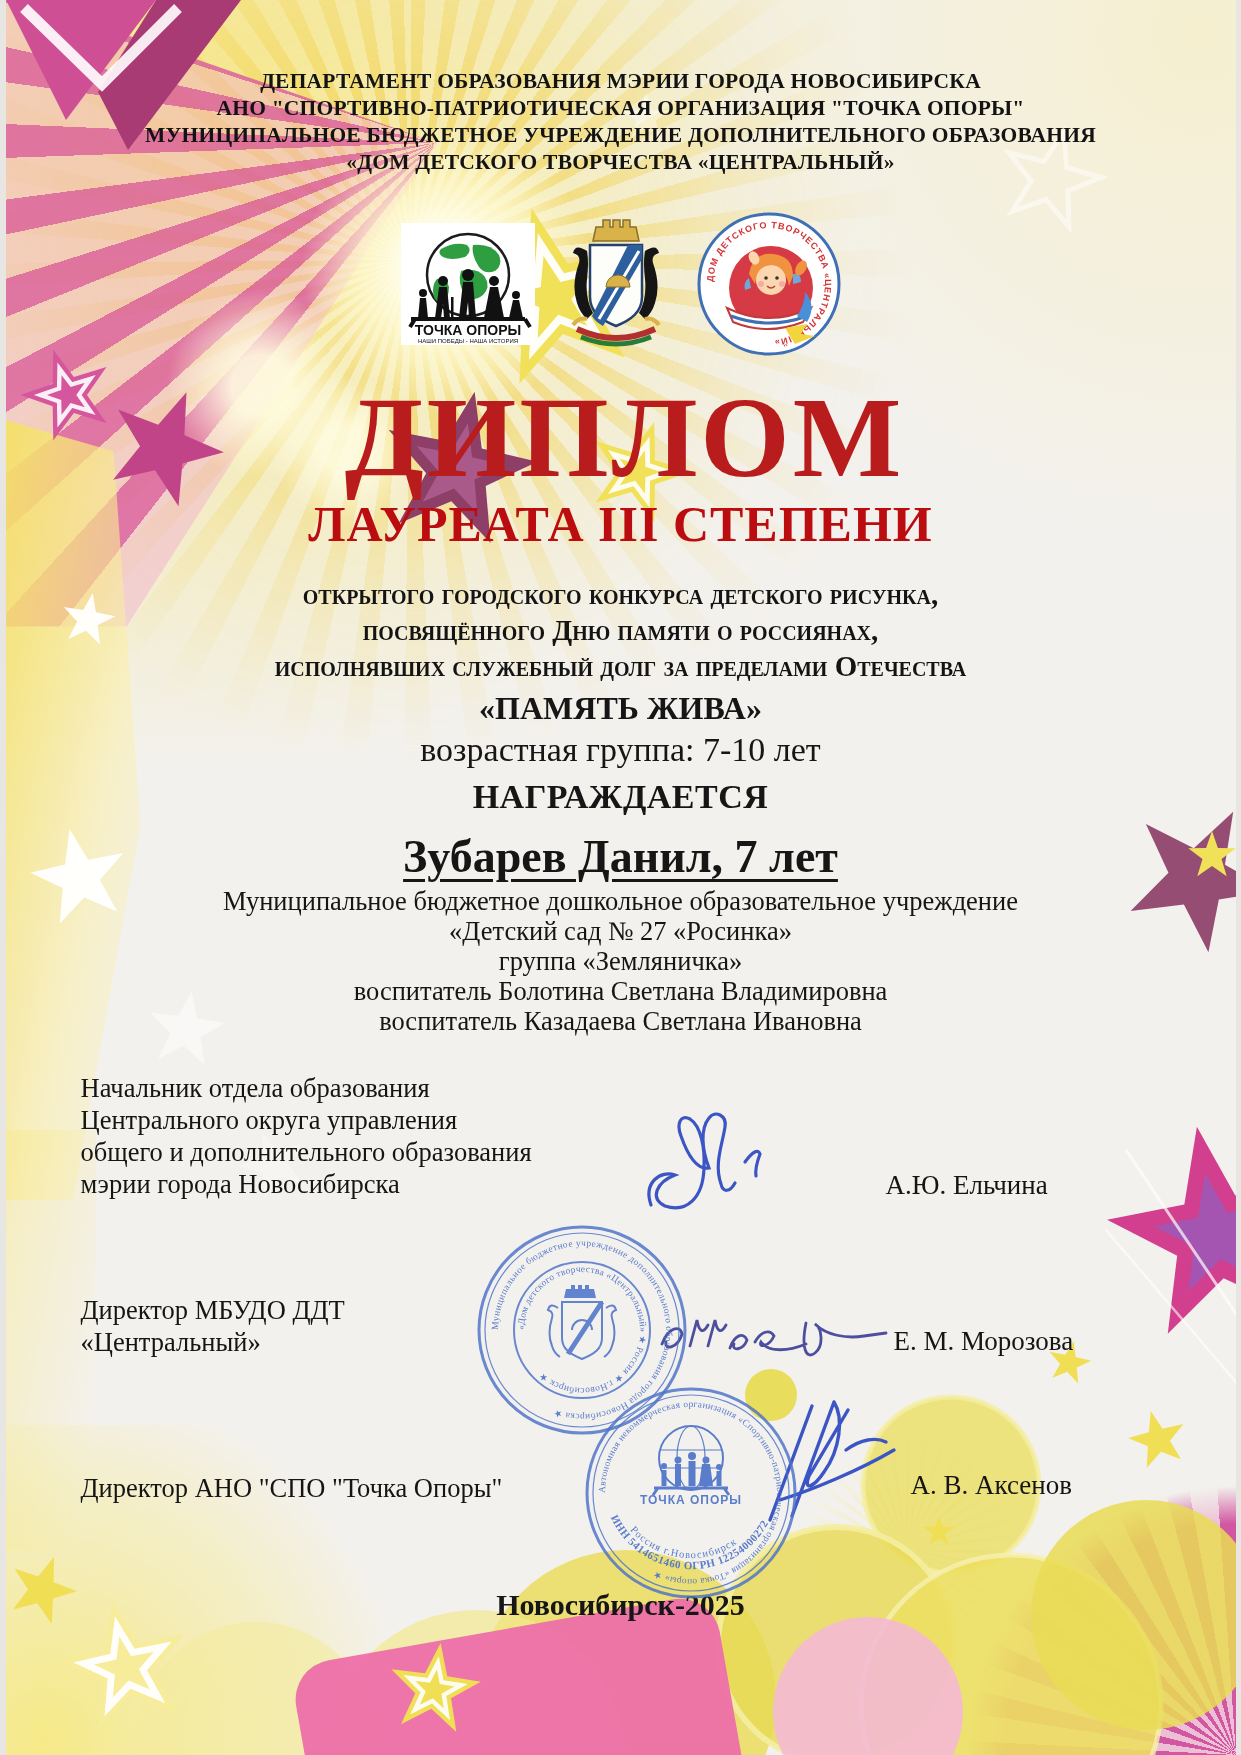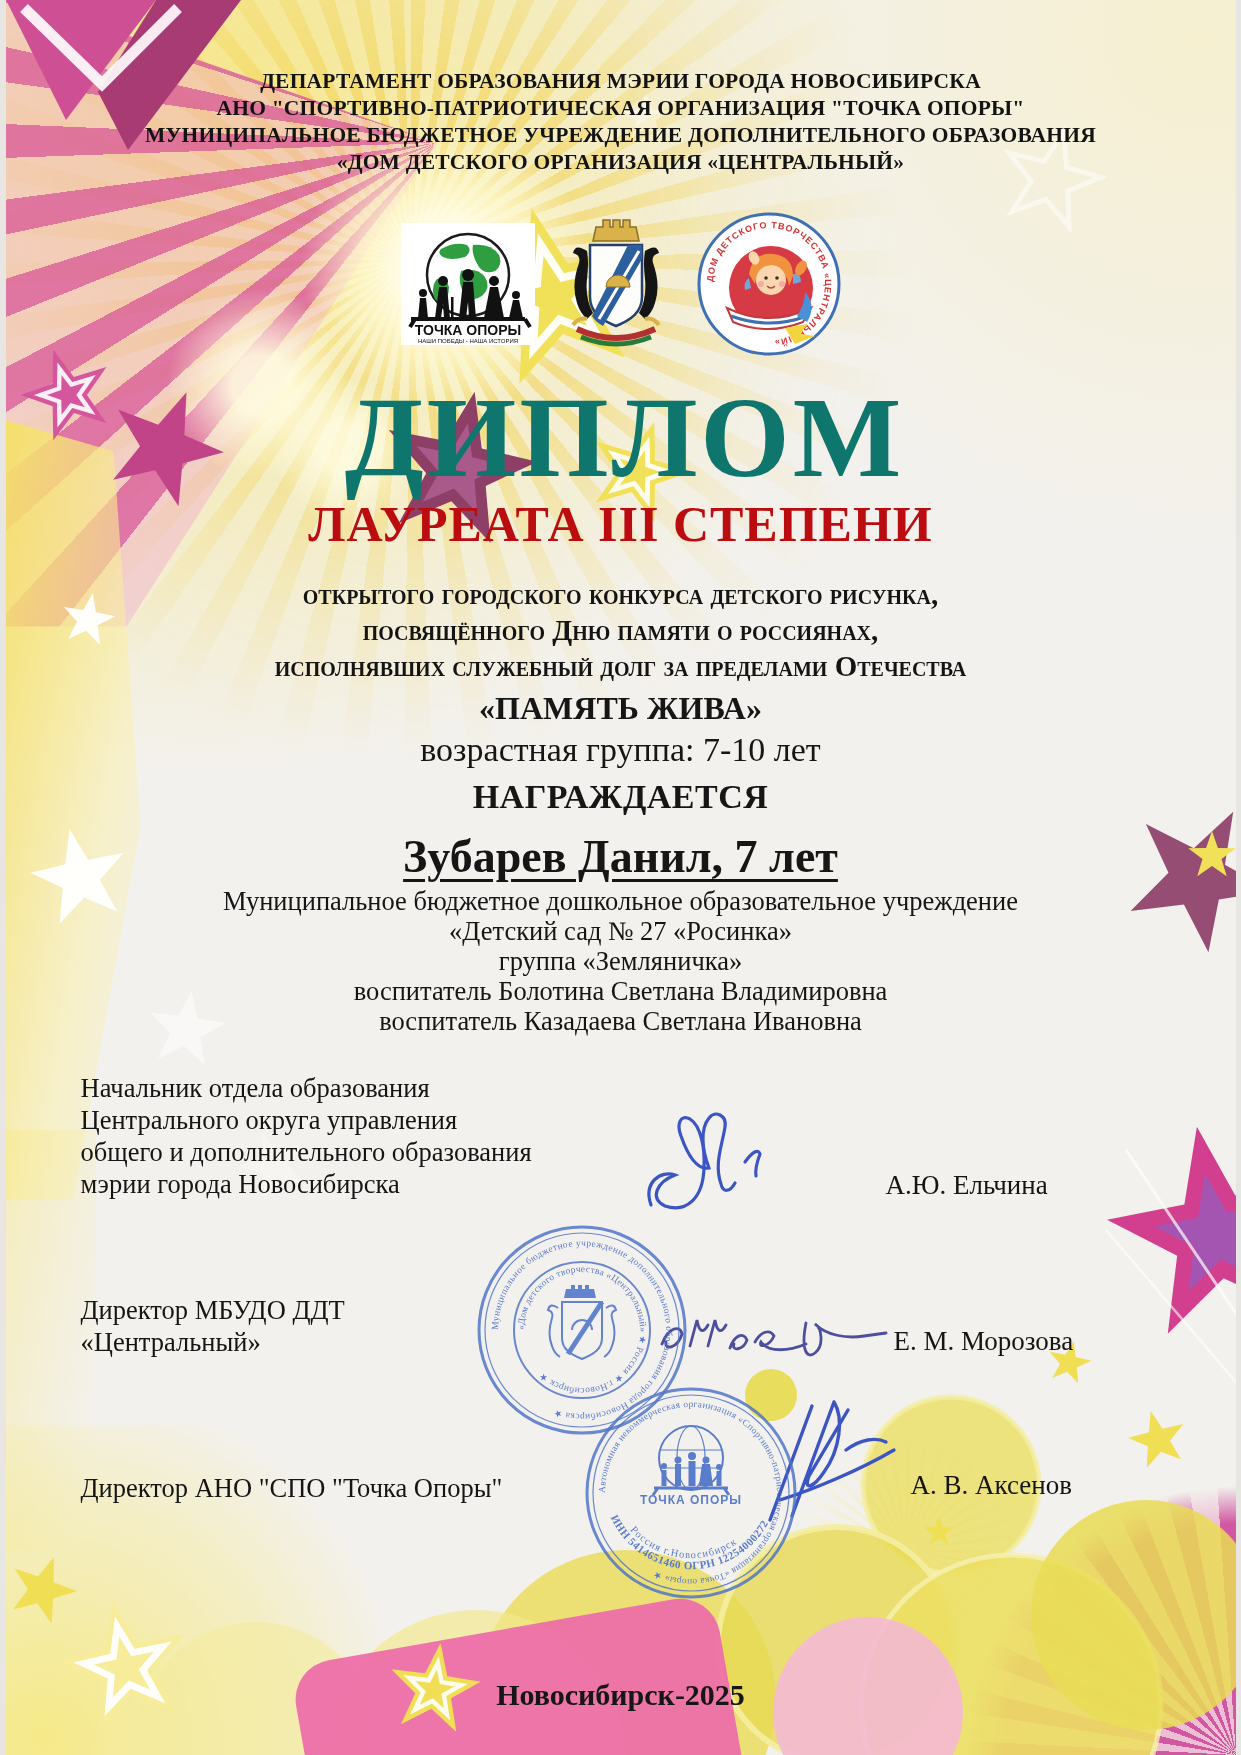--- a/index.html
+++ b/index.html
@@ -36,35 +36,35 @@
     -webkit-mask:radial-gradient(circle at 50% 50%, #000 0 43%, transparent 50%);
     mask:radial-gradient(circle at 50% 50%, #000 0 43%, transparent 50%);}
   .mid-burst{left:770px;top:1420px;width:260px;height:260px;opacity:.55;
     background:repeating-conic-gradient(from 0deg at 50% 50%, rgba(246,238,168,.8) 0 3deg, transparent 3deg 9deg);
     -webkit-mask:radial-gradient(circle, #000 0 30%, transparent 60%);
     mask:radial-gradient(circle, #000 0 30%, transparent 60%);}
 
   .content{position:relative;z-index:2;text-align:center;}
   .hdr{padding-top:68px;font-weight:bold;font-size:21.5px;line-height:27px;letter-spacing:.2px;color:#131313;}
   .logos{margin-top:34px;height:148px;display:flex;justify-content:center;align-items:center;gap:24px;}
-  .title-main{margin-top:22px;font-size:115px;line-height:1.0;font-weight:bold;color:#0f766e;letter-spacing:3px;margin-left:8px;}
+  .title-main{margin-top:22px;font-size:115px;line-height:1.0;font-weight:bold;color:#b91c1c;letter-spacing:3px;margin-left:8px;}
   .title-degree{margin-top:1px;font-size:50px;line-height:56px;font-weight:bold;color:#bb0d10;letter-spacing:1px;}
   .contest{margin-top:24px;font-weight:bold;font-size:29px;line-height:36px;font-variant:small-caps;color:#141414;}
   .contest-name{margin-top:4px;font-weight:bold;font-size:32px;line-height:40px;}
   .age{font-size:34px;line-height:44px;}
   .awarded{margin-top:4px;font-weight:bold;font-size:34px;line-height:42px;letter-spacing:.5px;}
   .recipient{margin-top:10px;font-weight:bold;font-size:46px;line-height:58px;
     text-decoration:underline;text-decoration-thickness:3px;text-underline-offset:7px;}
   .org{font-size:26.5px;line-height:30px;}
 
   .sig-layer{position:absolute;inset:0;z-index:5;pointer-events:none;padding-left:35px;}
   .sig-label{position:absolute;left:75px;text-align:left;font-size:26.5px;line-height:32px;color:#151515;}
   .sig-name{position:absolute;font-size:27px;color:#151515;white-space:nowrap;}
   .stamp{position:absolute;opacity:.92;}
-  .footer{position:absolute;left:0;top:1678px;width:100%;text-align:center;
+  .footer{position:absolute;left:0;top:1588px;width:100%;text-align:center;
     font-weight:bold;font-size:30px;z-index:4;}
   svg text{font-family:"Liberation Serif","DejaVu Serif",serif;}
   .sans{font-family:"Liberation Sans","DejaVu Sans",sans-serif;}
 </style>
 </head>
 <body>
 
 <div class="page">
 
   <div class="bg">
@@ -154,21 +154,21 @@
       </g>
     </svg>
   </div>
 
   <div class="content">
 
     <div class="hdr">
       <div>ДЕПАРТАМЕНТ ОБРАЗОВАНИЯ МЭРИИ ГОРОДА НОВОСИБИРСКА</div>
       <div>АНО "СПОРТИВНО-ПАТРИОТИЧЕСКАЯ ОРГАНИЗАЦИЯ "ТОЧКА ОПОРЫ"</div>
       <div>МУНИЦИПАЛЬНОЕ БЮДЖЕТНОЕ УЧРЕЖДЕНИЕ ДОПОЛНИТЕЛЬНОГО ОБРАЗОВАНИЯ</div>
-      <div>«ДОМ ДЕТСКОГО ОРГАНИЗАЦИЯ  «ЦЕНТРАЛЬНЫЙ»</div>
+      <div>«ДОМ ДЕТСКОГО ТВОРЧЕСТВА  «ЦЕНТРАЛЬНЫЙ»</div>
     </div>
 
     <div class="logos">
 
       <svg width="134" height="122" viewBox="0 0 134 122">
         <rect x="0" y="0" width="134" height="122" fill="#ffffff"></rect>
         <circle cx="67" cy="52" r="41" fill="#ffffff" stroke="#1b1b1b" stroke-width="2.5"></circle>
         <g fill="#2f9e41">
           <path d="M40,26 q14,-8 26,-4 q6,6 -2,12 q-14,4 -22,0 q-6,-4 -2,-8 Z"></path>
           <path d="M72,22 q18,-2 26,10 q4,10 -4,16 q-10,4 -16,-4 q-8,-12 -6,-22 Z"></path>

